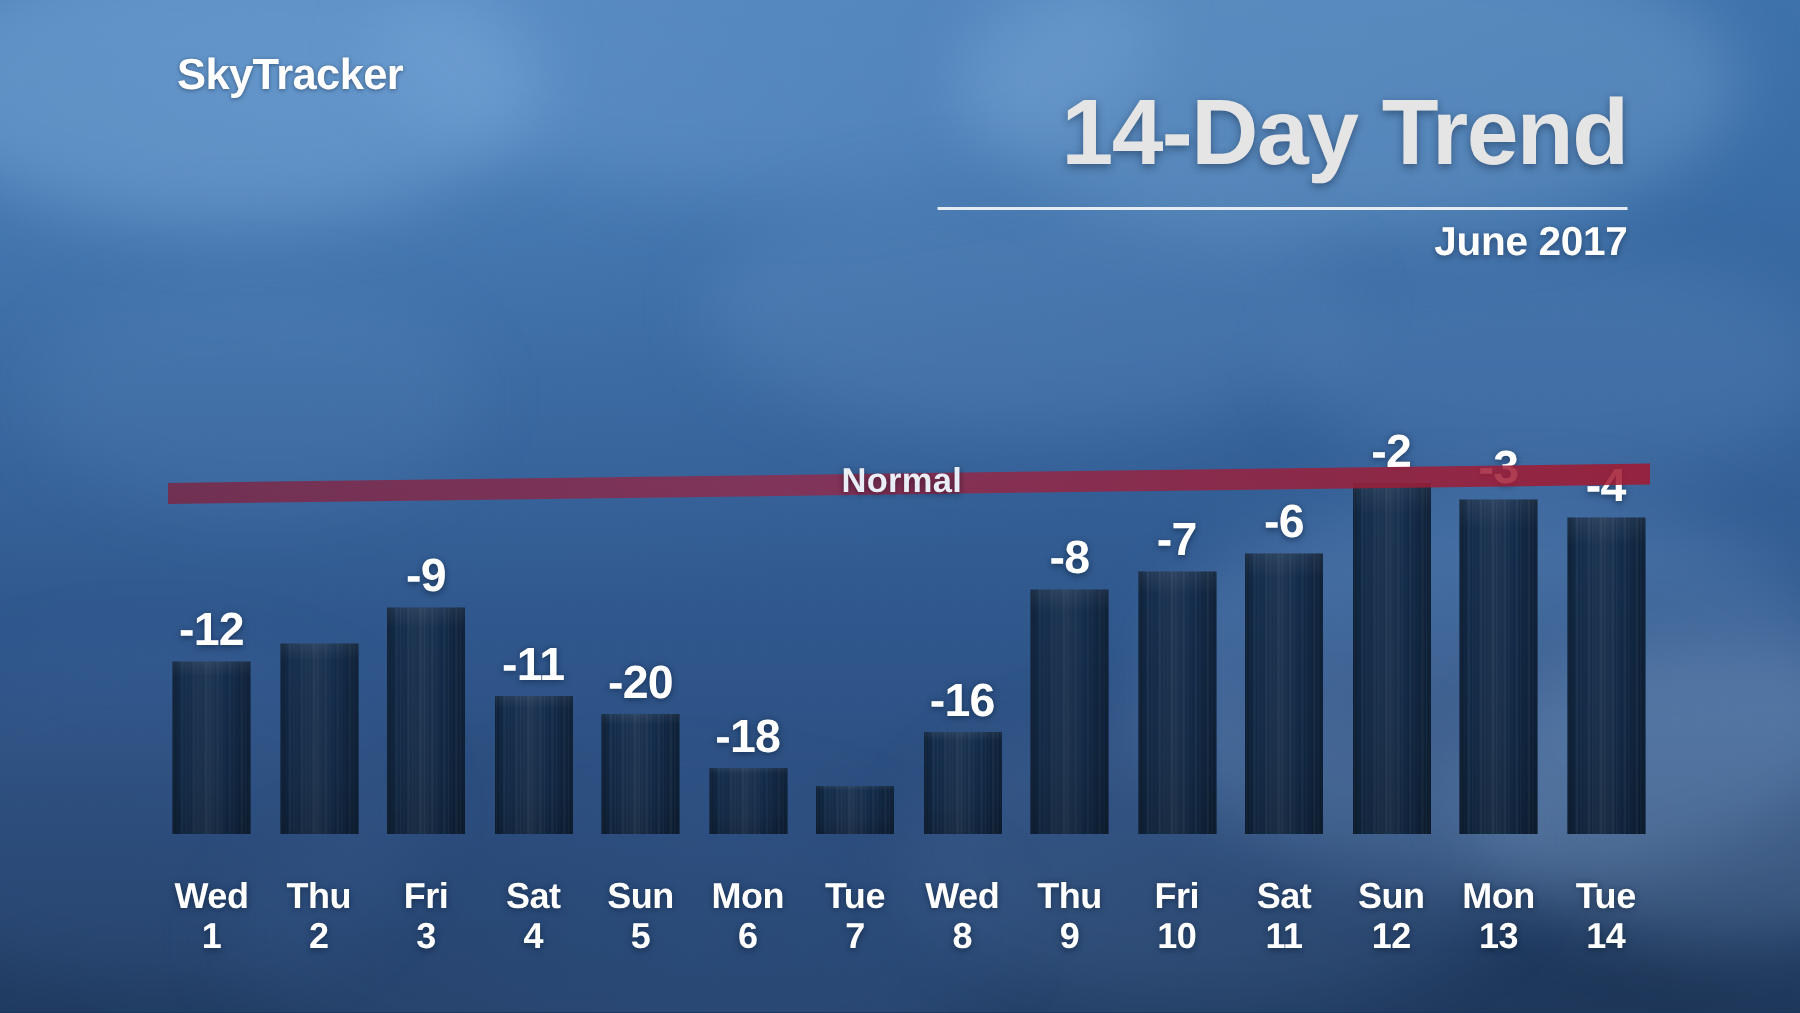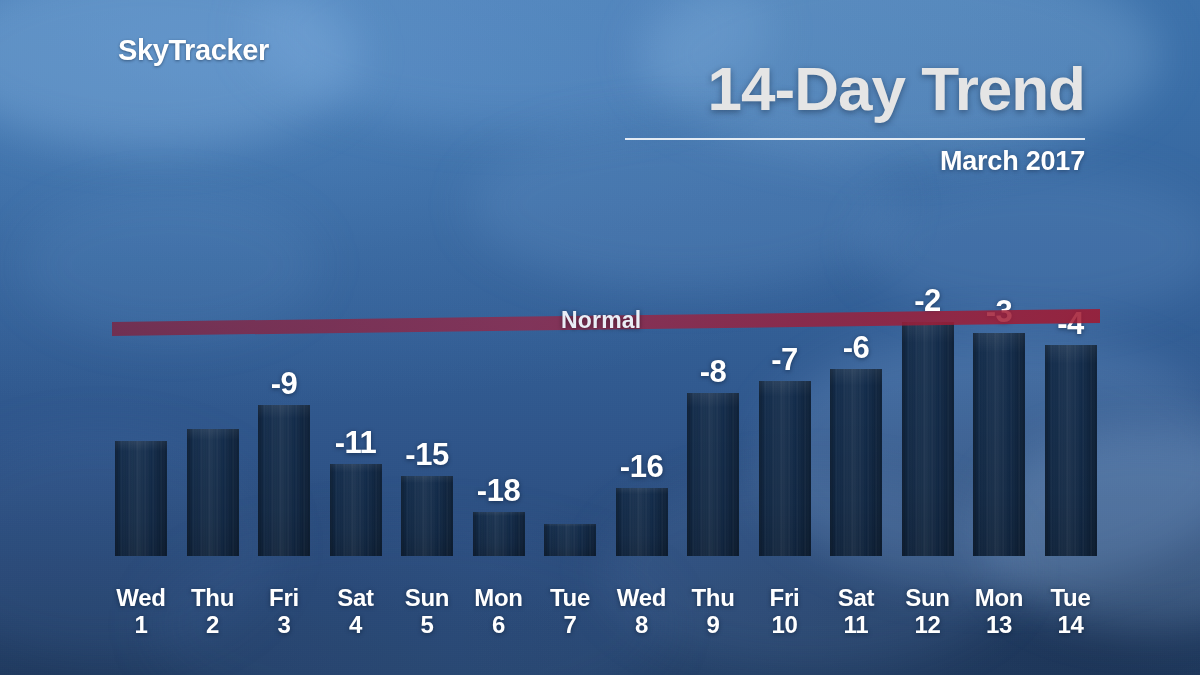--- a/index.html
+++ b/index.html
@@ -156,45 +156,46 @@
   <div class="cloud c7"></div>
   <div class="cloud c8"></div>
   <div class="cloud c9"></div>
   <div class="cloud c10"></div>
   <div class="cloud c11"></div>
   <div class="sky-noise"></div>
 
   <div class="brand">SkyTracker</div>
   <div class="title">14-Day Trend</div>
   <div class="rule"></div>
-  <div class="subtitle">March 2017</div>
+  <div class="subtitle">June 2017</div>
 
   <div id="chart">
       <div class="bar" style="left: 115px; top: 440.57px; width: 52px; height: 115.43px;">
         <div class="bar-inner"></div>
       </div>
+      <div class="bar-value" style="left: 96px; top: 401.57px; width: 90px;">-12</div>
       <div class="day-label" style="left: 91px; top: 562px; width: 100px;"><span>Wed</span><span class="dnum">1</span></div>
       <div class="bar" style="left: 186.5px; top: 428.67px; width: 52px; height: 127.33px;">
         <div class="bar-inner"></div>
       </div>
       <div class="day-label" style="left: 162.5px; top: 562px; width: 100px;"><span>Thu</span><span class="dnum">2</span></div>
       <div class="bar" style="left: 258px; top: 404.87px; width: 52px; height: 151.13px;">
         <div class="bar-inner"></div>
       </div>
       <div class="bar-value" style="left: 239px; top: 365.87px; width: 90px;">-9</div>
       <div class="day-label" style="left: 234px; top: 562px; width: 100px;"><span>Fri</span><span class="dnum">3</span></div>
       <div class="bar" style="left: 329.5px; top: 464.37px; width: 52px; height: 91.63px;">
         <div class="bar-inner"></div>
       </div>
       <div class="bar-value" style="left: 310.5px; top: 425.37px; width: 90px;">-11</div>
       <div class="day-label" style="left: 305.5px; top: 562px; width: 100px;"><span>Sat</span><span class="dnum">4</span></div>
       <div class="bar" style="left: 401px; top: 476.27px; width: 52px; height: 79.73px;">
         <div class="bar-inner"></div>
       </div>
-      <div class="bar-value" style="left: 382px; top: 437.27px; width: 90px;">-15</div>
+      <div class="bar-value" style="left: 382px; top: 437.27px; width: 90px;">-20</div>
       <div class="day-label" style="left: 377px; top: 562px; width: 100px;"><span>Sun</span><span class="dnum">5</span></div>
       <div class="bar" style="left: 472.5px; top: 511.97px; width: 52px; height: 44.03px;">
         <div class="bar-inner"></div>
       </div>
       <div class="bar-value" style="left: 453.5px; top: 472.97px; width: 90px;">-18</div>
       <div class="day-label" style="left: 448.5px; top: 562px; width: 100px;"><span>Mon</span><span class="dnum">6</span></div>
       <div class="bar" style="left: 544px; top: 523.87px; width: 52px; height: 32.13px;">
         <div class="bar-inner"></div>
       </div>
       <div class="day-label" style="left: 520px; top: 562px; width: 100px;"><span>Tue</span><span class="dnum">7</span></div>

